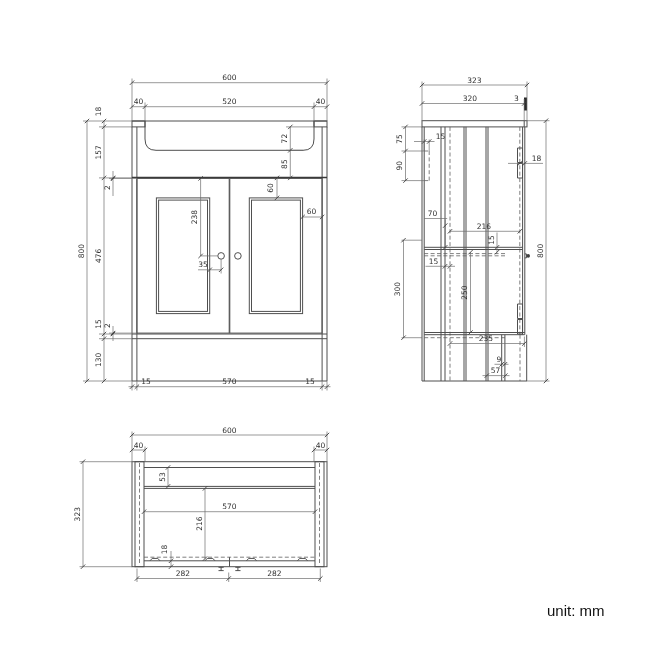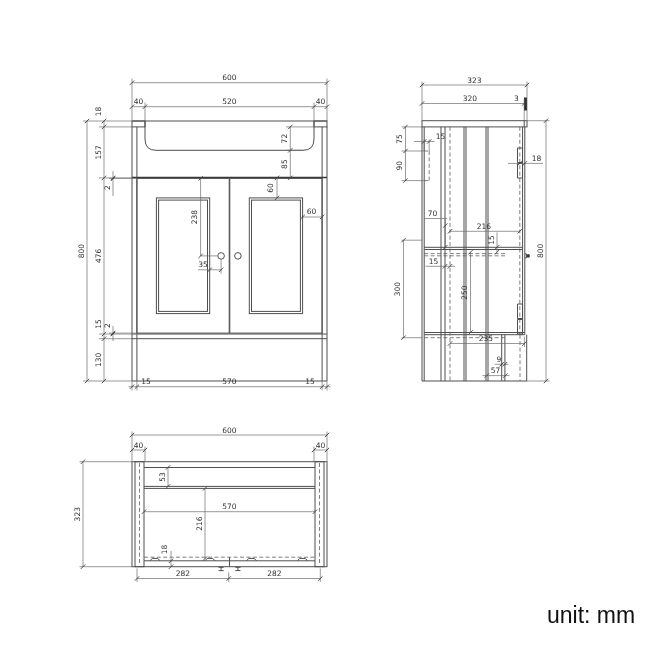--- a/index.html
+++ b/index.html
@@ -5,21 +5,21 @@
   html,body{margin:0;padding:0;background:#ffffff;}
   #stage{position:relative;width:650px;height:650px;background:#ffffff;overflow:hidden;
          font-family:"Liberation Sans",sans-serif;}
   svg text{font-family:"DejaVu Sans","Liberation Sans",sans-serif;font-size:7.5px;fill:#303030;}
   .s{stroke:#4f4f4f;stroke-width:1;fill:none;}
   .s2{stroke:#383838;stroke-width:1.7;fill:none;}
   .d{stroke:#6e6e6e;stroke-width:0.7;fill:none;}
   .t{stroke:#3f3f3f;stroke-width:0.9;fill:none;}
   .dash{stroke:#5f5f5f;stroke-width:0.8;fill:none;stroke-dasharray:4 2.4;}
   .mid{text-anchor:middle;}
-  #unit-label{position:absolute;left:547px;top:602px;font-size:23px;color:#111;
+  #unit-label{position:absolute;left:547px;top:602px;font-size:15px;color:#111;
               font-family:"Liberation Sans",sans-serif;}
 </style>
 </head>
 <body>
 
 <div id="stage">
 <svg width="650" height="650" viewBox="0 0 650 650">
 
   <g>
     <g>

